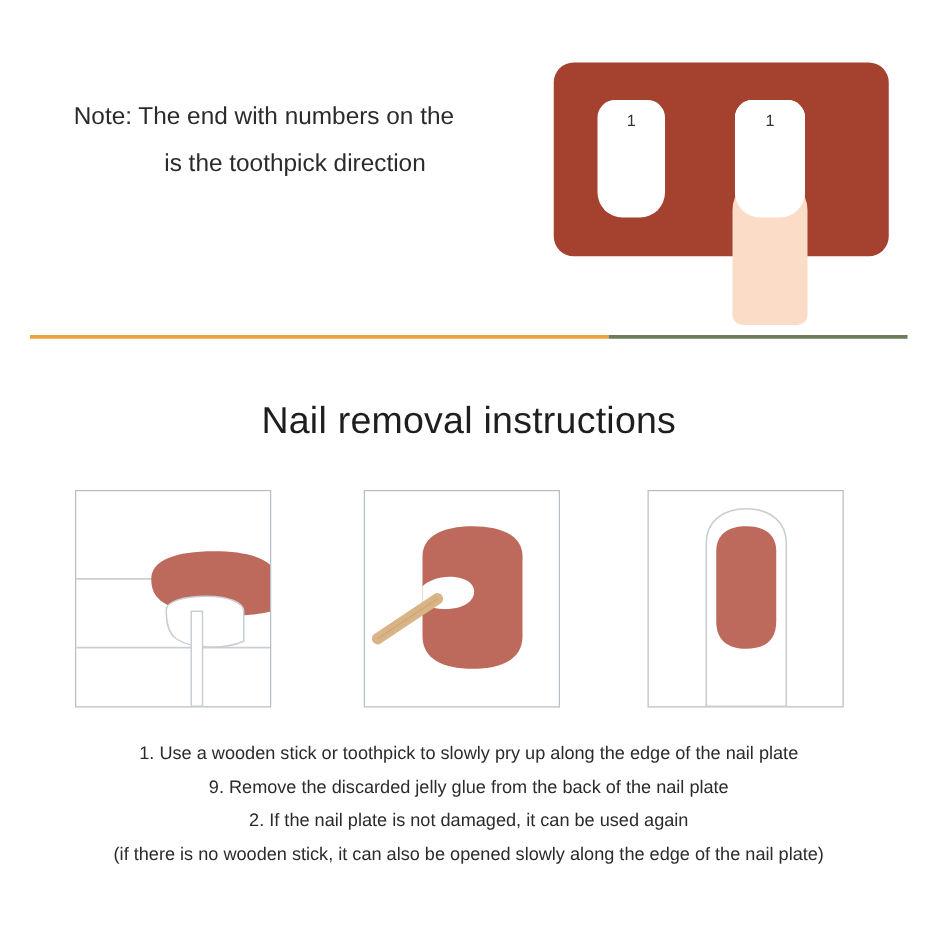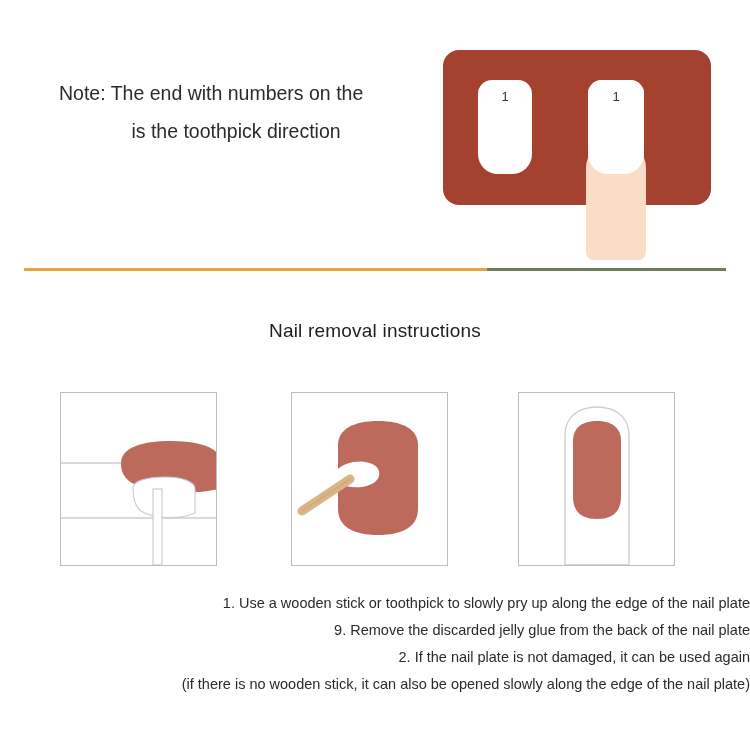--- a/index.html
+++ b/index.html
@@ -111,21 +111,21 @@
   .divider .seg-a { flex: 0 0 66%; background: #e8a33d; }
   .divider .seg-b { flex: 1 1 auto; background: #6f7c5a; }
 
   
   .removal-title {
     position: absolute;
     left: 0;
     top: 320px;
     width: 750px;
     text-align: center;
-    font-size: 19px;
+    font-size: 30px;
     color: #1e1e1e;
     letter-spacing: 0.2px;
   }
 
   .figures {
     position: absolute;
     left: 0;
     top: 392px;
     width: 750px;
     height: 178px;
@@ -143,21 +143,21 @@
   .fig-box.f3 { left: 518px; top: 0; }
 
   .fig-svg { display: block; width: 100%; height: 100%; }
 
   
   .instructions {
     position: absolute;
     left: 0;
     top: 590px;
     width: 750px;
-    text-align: right;
+    text-align: center;
     font-size: 14.5px;
     line-height: 27px;
     color: #2b2b2b;
   }
   .instructions .step { display: block; white-space: nowrap; }
 </style>
 </head>
 <body>
 
 <div class="page">

